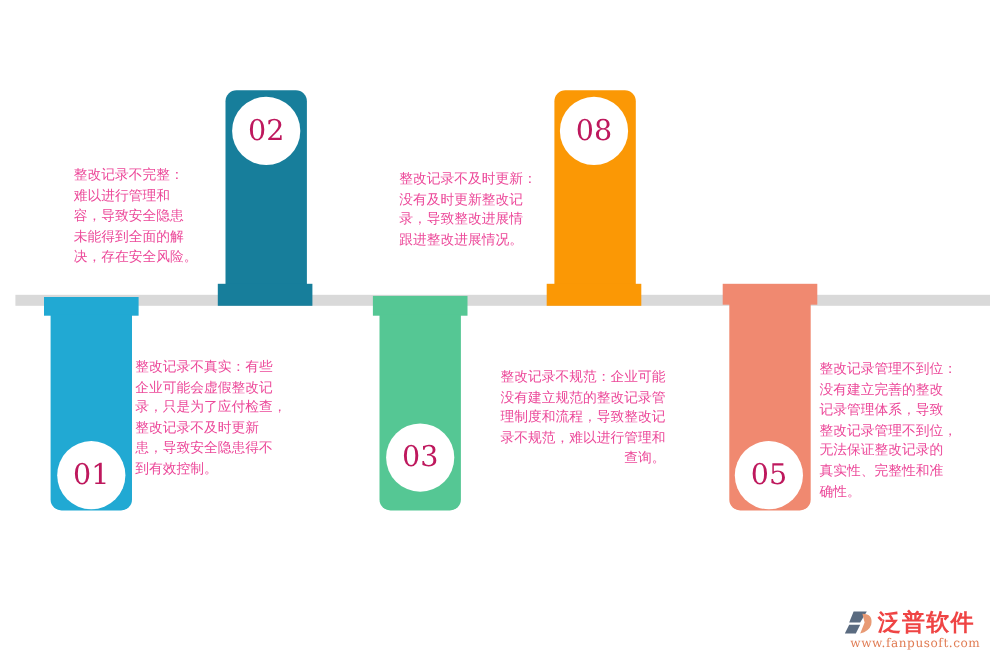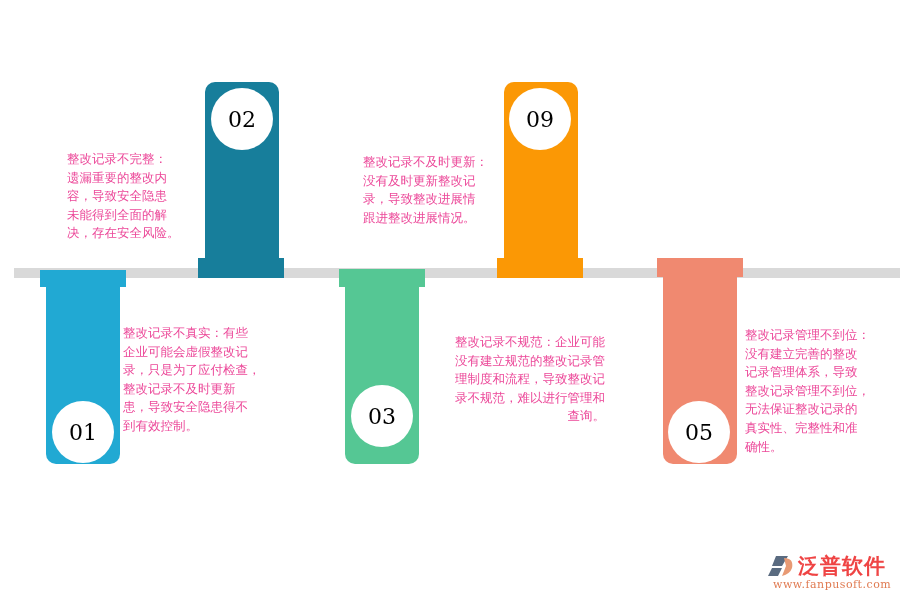--- a/index.html
+++ b/index.html
@@ -3,21 +3,21 @@
 <meta charset="utf-8">
 <style>
   html, body { margin:0; padding:0; }
   body { width:900px; height:600px; background:#ffffff; position:relative; overflow:hidden;
          font-family:"DejaVu Sans","Liberation Sans",sans-serif; }
   .timeline-bar { position:absolute; left:14px; top:268px; width:886px; height:10px; background:#d9d9d9; }
   .cap { position:absolute; width:86px; }
   .body { position:absolute; width:74px; }
   .num-circle { position:absolute; width:62px; height:62px; border-radius:50%; background:#fff;
                 display:flex; align-items:center; justify-content:center;
-                font-family:"DejaVu Serif","Liberation Serif",serif; font-size:22px; color:#000000; }
+                font-family:"DejaVu Serif","Liberation Serif",serif; font-size:26px; color:#be185d; }
   .desc { position:absolute; font-size:12.5px; line-height:18.6px; color:#ec4899; }
   .logo { position:absolute; left:768px; top:552px; width:125px; height:40px; }
   .logo-cn { position:absolute; left:30px; top:0; font-size:21px; color:#ef4444; letter-spacing:1px; font-weight:bold; }
   .logo-url { position:absolute; left:5px; top:26px; font-family:"DejaVu Serif","Liberation Serif",serif;
               font-size:11px; color:#e07b52; letter-spacing:0.5px; }
 </style>
 </head>
 <body>
 
 <div class="timeline-bar"></div>
@@ -35,21 +35,21 @@
     <div>到有效控制。</div>
   </div>
 </div>
 
 <div>
   <div class="body" style="left:205px;top:82px;height:178px;background:#177e9b;border-radius:10px 10px 0 0;"></div>
   <div class="cap" style="left:198px;top:258px;height:20px;background:#177e9b;"></div>
   <div class="num-circle" style="left:211px;top:88px;">02</div>
   <div class="desc" style="left:67px;top:150px;width:135px;">
     <div>整改记录不完整：</div>
-    <div>遗漏重要的整改内</div>
+    <div>难以进行管理和</div>
     <div>容，导致安全隐患</div>
     <div>未能得到全面的解</div>
     <div>决，存在安全风险。</div>
   </div>
 </div>
 
 <div>
   <div class="cap" style="left:339px;top:269px;height:18px;background:#55c794;"></div>
   <div class="body" style="left:345px;top:286px;height:178px;background:#55c794;border-radius:0 0 10px 10px;"></div>
   <div class="num-circle" style="left:351px;top:385px;">03</div>
@@ -58,21 +58,21 @@
     <div>没有建立规范的整改记录管</div>
     <div>理制度和流程，导致整改记</div>
     <div>录不规范，难以进行管理和</div>
     <div>查询。</div>
   </div>
 </div>
 
 <div>
   <div class="body" style="left:504px;top:82px;height:178px;background:#fb9805;border-radius:10px 10px 0 0;"></div>
   <div class="cap" style="left:497px;top:258px;height:20px;background:#fb9805;"></div>
-  <div class="num-circle" style="left:509px;top:88px;">09</div>
+  <div class="num-circle" style="left:509px;top:88px;">08</div>
   <div class="desc" style="left:363px;top:153px;width:140px;">
     <div>整改记录不及时更新：</div>
     <div>没有及时更新整改记</div>
     <div>录，导致整改进展情</div>
     <div>跟进整改进展情况。</div>
   </div>
 </div>
 
 <div>
   <div class="cap" style="left:657px;top:258px;height:19px;background:#f08970;"></div>

